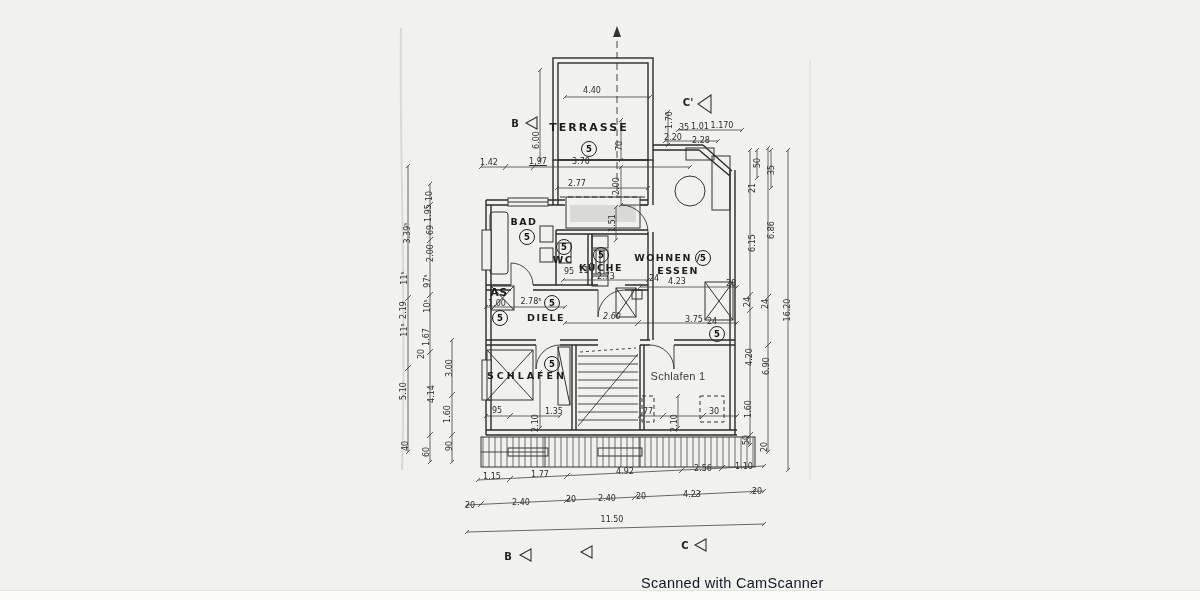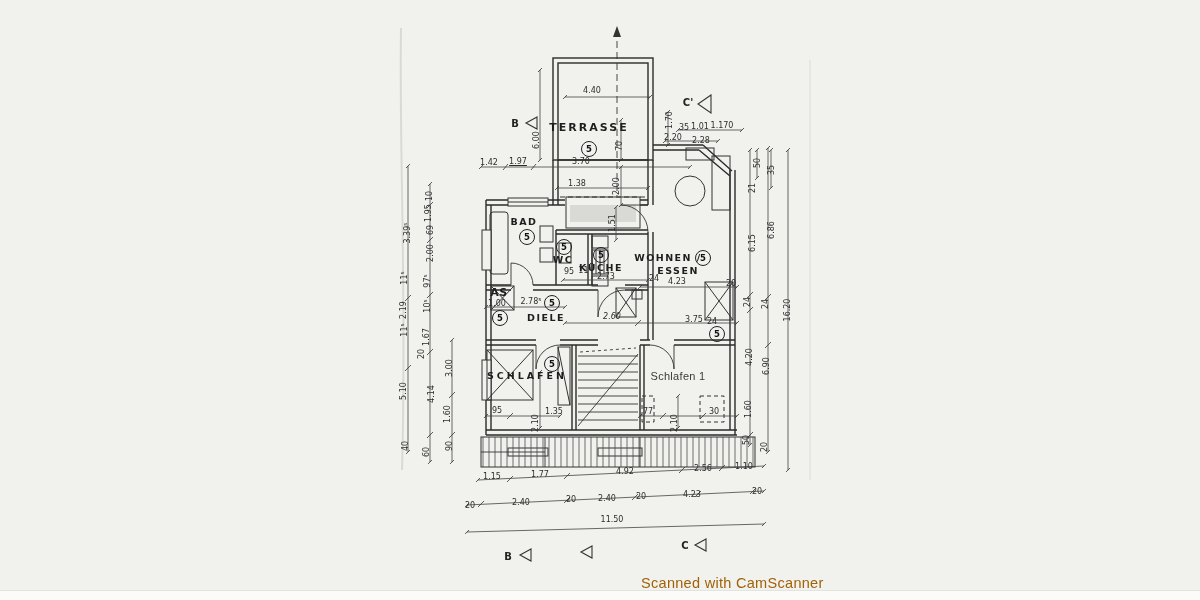--- a/index.html
+++ b/index.html
@@ -15,21 +15,21 @@
   .rlabel.wide{letter-spacing:3px;}
   .rlabel.small{font-size:11px;letter-spacing:0.5px;}
   .rlabel.print{font-family:"Liberation Sans",sans-serif;font-weight:normal;font-size:11px;
                 letter-spacing:0.3px;color:#3a3a3a;}
   .c5{position:absolute;width:14px;height:14px;border:1.3px solid #222;border-radius:50%;
       display:flex;align-items:center;justify-content:center;font-size:8.5px;font-weight:bold;
       color:#111;transform:translate(-50%,-50%);line-height:1;}
   .mletter{position:absolute;transform:translate(-50%,-50%);font-weight:bold;font-size:10px;
            color:#222;white-space:nowrap;}
   .wm{position:absolute;left:641px;top:575px;font-family:"Liberation Sans",sans-serif;
-      font-size:14.5px;color:#a16207;letter-spacing:0.3px;}
+      font-size:14.5px;color:#0f172a;letter-spacing:0.3px;}
   .bstrip{position:absolute;left:0;top:590px;width:1200px;height:10px;background:#fbfbfa;
           border-top:1px solid #e3e3e0;}
 </style>
 </head>
 <body>
 
 <div id="sheet">
 
   <svg id="plan-svg" width="1200" height="600" viewBox="0 0 1200 600">
     <defs>
@@ -177,22 +177,22 @@
       <path d="M706 539 L695 545 L706 551 Z"></path>
     </g>
   </svg>
 
   <div id="dim-layer">
       <span class="dim" style="left: 592px; top: 91px;">4.40</span>
       <span class="dim rot" style="left: 537px; top: 140px;">6.00</span>
       <span class="dim rot" style="left: 620px; top: 146px;">70</span>
       <span class="dim" style="left: 581px; top: 162px;">3.70</span>
       <span class="dim" style="left: 489px; top: 163px;">1.42</span>
-      <span class="dim" style="left: 518px; top: 162px; text-decoration: underline;">1.97</span>
-      <span class="dim" style="left: 577px; top: 184px;">1.38</span>
+      <span class="dim" style="left: 538px; top: 162px; text-decoration: underline;">1.97</span>
+      <span class="dim" style="left: 577px; top: 184px;">2.77</span>
       <span class="dim rot" style="left: 617px; top: 186px;">2.00</span>
       <span class="dim rot" style="left: 613px; top: 223px;">1.51</span>
       <span class="dim rot" style="left: 670px; top: 120px;">1.70</span>
       <span class="dim" style="left: 684px; top: 128px;">35</span>
       <span class="dim" style="left: 700px; top: 127px;">1.01</span>
       <span class="dim" style="left: 722px; top: 126px;">1.170</span>
       <span class="dim" style="left: 673px; top: 138px;">2.20</span>
       <span class="dim" style="left: 701px; top: 141px;">2.28</span>
       <span class="dim rot" style="left: 758px; top: 163px;">50</span>
       <span class="dim rot" style="left: 772px; top: 170px;">35</span>

